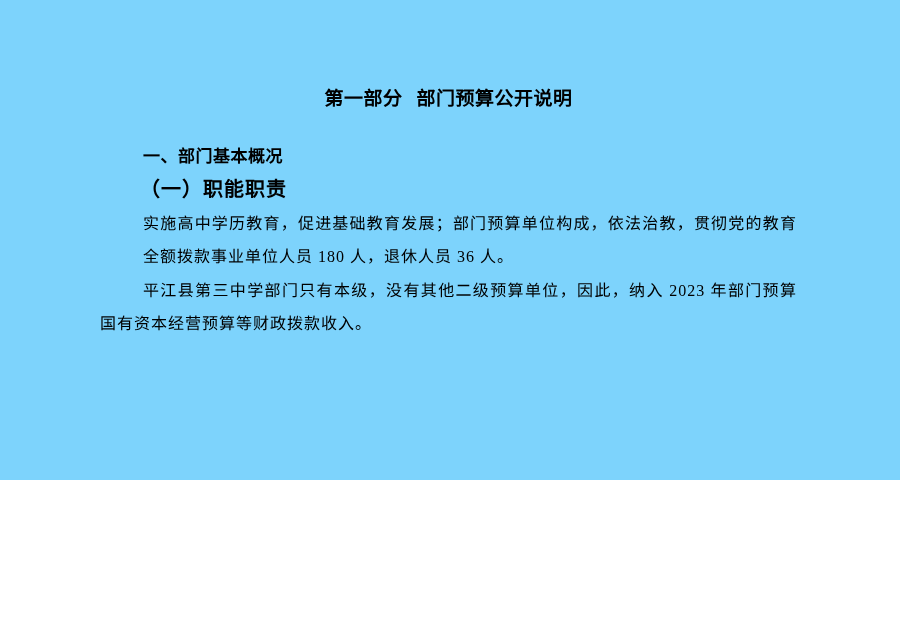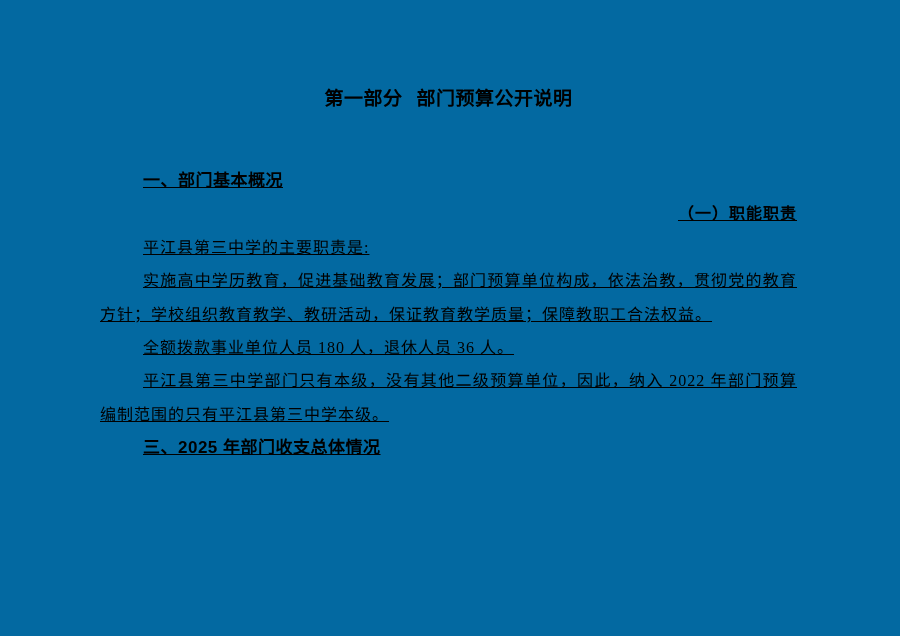--- a/index.html
+++ b/index.html
@@ -3,63 +3,61 @@
 <meta charset="utf-8">
 <style>
   html, body {
     margin: 0;
     padding: 0;
     background: #ffffff;
   }
   .page {
     position: relative;
     width: 900px;
-    height: 636px;
-    background: #0369a1;
+    height: 480px;
+    background: #7dd3fc;
     color: #000000;
     overflow: hidden;
     box-sizing: border-box;
   }
   .content {
     padding-left: 100px;
     padding-right: 103px;
   }
   .doc-title {
     margin-top: 82px;
     line-height: 34px;
     text-align: center;
     font-family: "Liberation Sans", "DejaVu Sans", sans-serif;
     font-weight: bold;
     font-size: 19px;
     letter-spacing: 0.5px;
     word-spacing: 8px;
     white-space: pre;
   }
   .lines {
-    margin-top: 48px;
-    text-decoration: underline;
+    margin-top: 24px;
   }
   .line {
     line-height: 33.4px;
     font-size: 16px;
     letter-spacing: 1px;
   }
   .h1 {
     font-family: "Liberation Sans", "DejaVu Sans", sans-serif;
     font-weight: bold;
     font-size: 17px;
     letter-spacing: 0.5px;
     text-indent: 43px;
   }
   .h2 {
     font-family: "Liberation Serif", "DejaVu Serif", serif;
     font-weight: bold;
-    font-size: 16px;
+    font-size: 20px;
     text-indent: 40px;
-    text-align: right;
   }
   .body {
     font-family: "Liberation Serif", "DejaVu Serif", serif;
     font-weight: normal;
   }
   .indent {
     text-indent: 43px;
   }
   .just {
     text-align: justify;
@@ -74,32 +72,29 @@
   <div class="content">
 
     <div class="doc-title">第一部分 部门预算公开说明</div>
 
     <div class="lines">
 
       <div class="line h1">一、部门基本概况</div>
 
       <div class="line h2">（一）职能职责</div>
 
-      <div class="line body indent">平江县第三中学的主要职责是:</div>
 
       <div class="line body indent just">实施高中学历教育，促进基础教育发展；部门预算单位构成，依法治教，贯彻党的教育</div>
 
-      <div class="line body">方针；学校组织教育教学、教研活动，保证教育教学质量；保障教职工合法权益。</div>
 
 
       <div class="line body indent">全额拨款事业单位人员 180 人，退休人员 36 人。</div>
 
 
-      <div class="line body indent just">平江县第三中学部门只有本级，没有其他二级预算单位，因此，纳入 2022 年部门预算</div>
+      <div class="line body indent just">平江县第三中学部门只有本级，没有其他二级预算单位，因此，纳入 2023 年部门预算</div>
 
-      <div class="line body">编制范围的只有平江县第三中学本级。</div>
+      <div class="line body">国有资本经营预算等财政拨款收入。</div>
 
-      <div class="line h1">三、2025 年部门收支总体情况</div>
 
 
     </div>
   </div>
 </div>
 
 </body></html>

